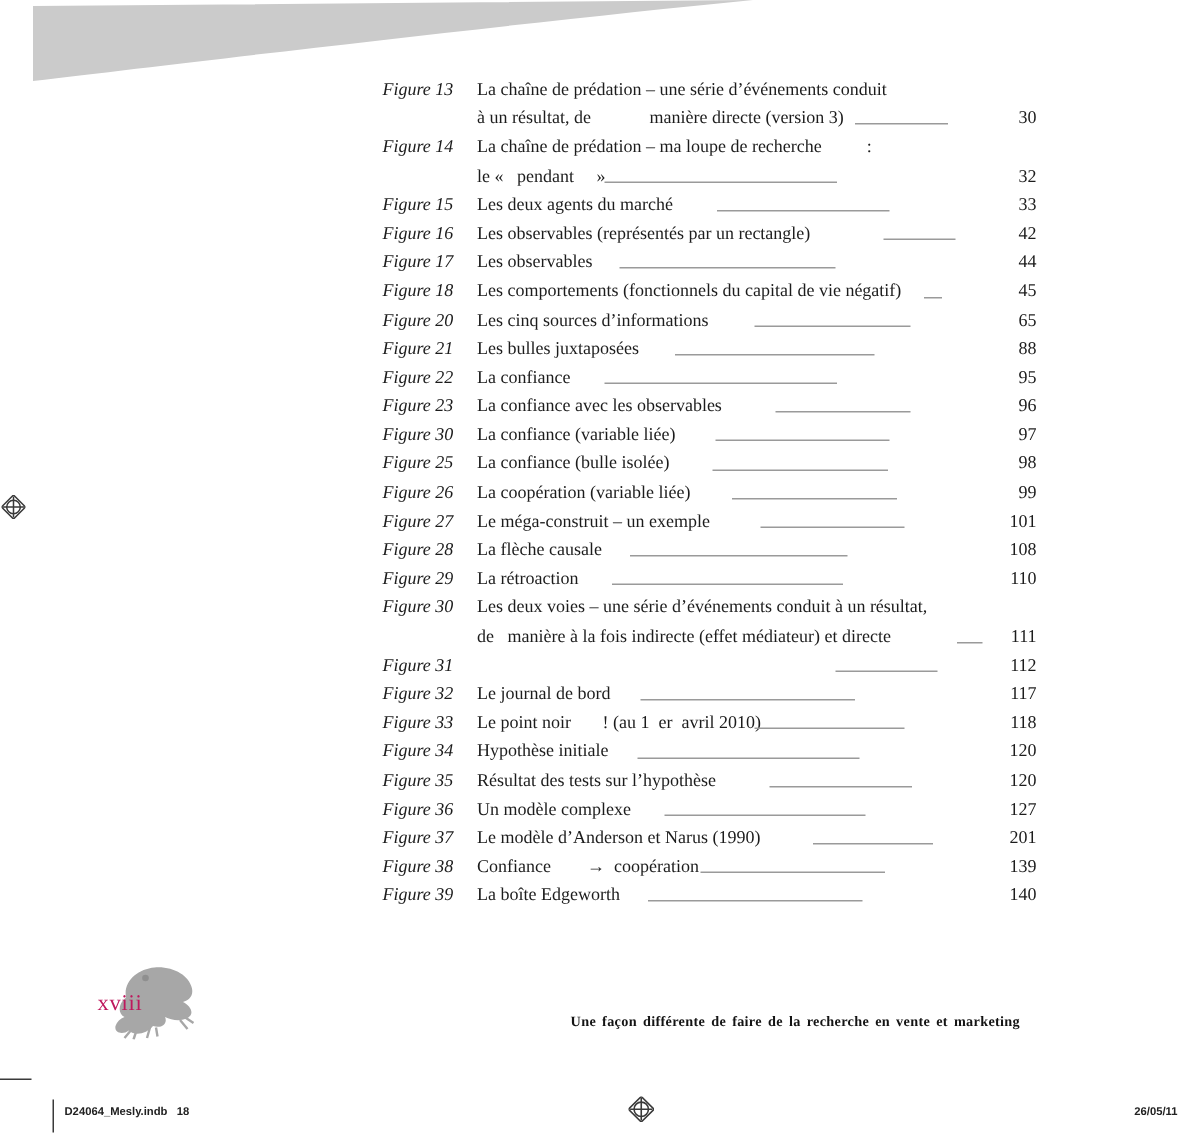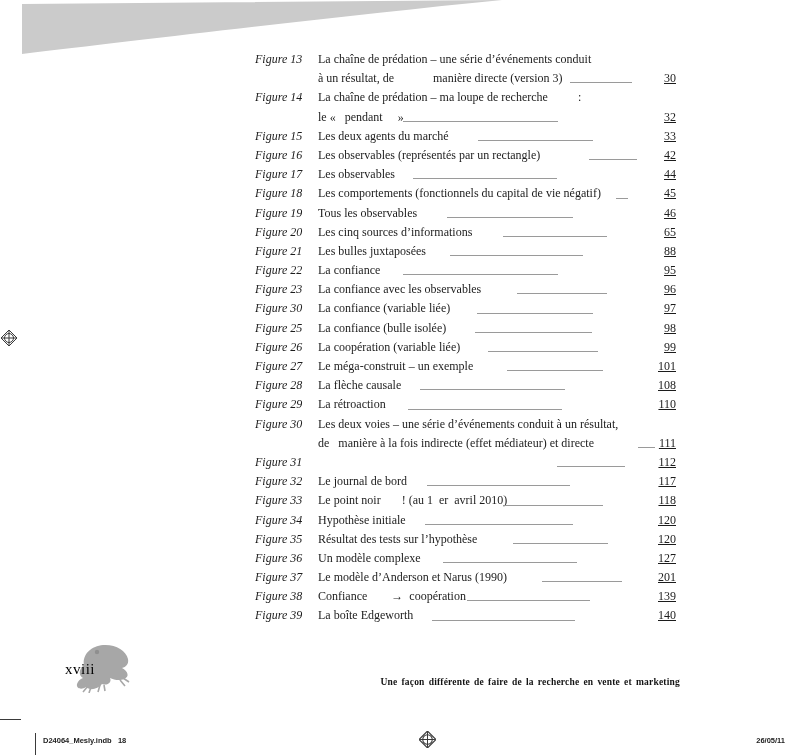--- a/index.html
+++ b/index.html
@@ -8,24 +8,24 @@
     font-family:"Liberation Serif","DejaVu Serif",serif;color:#1c1c1c;
   }
   
   .wedge{position:absolute;left:0;top:0;}
   
   .toc{position:absolute;left:255px;top:50px;width:437px;font-size:12px;}
   .toc-line{position:relative;height:19.2px;line-height:19.2px;white-space:pre;}
   .flabel{position:absolute;left:0;top:0;font-style:italic;}
   .ftitle{position:absolute;left:63px;top:0;text-align:center;}
   .leader{position:absolute;bottom:5px;height:0;border-bottom:1px solid #9a9a9a;}
-  .fpage{position:absolute;right:16px;top:0;text-decoration:underline;}
+  .fpage{position:absolute;right:1px;top:0;}
   
   .frog{position:absolute;left:70px;top:641px;}
-  .folio{position:absolute;left:65px;top:661px;font-size:15px;color:#000000;letter-spacing:.5px;}
+  .folio{position:absolute;left:65px;top:661px;font-size:15px;color:#be185d;letter-spacing:.5px;}
   
   .running-title{
     position:absolute;right:120px;top:677px;font-size:9.5px;font-weight:700;
     letter-spacing:.2px;word-spacing:1.5px;color:#141414;white-space:pre;
   }
   
   .regmark{position:absolute;}
   .cropline{position:absolute;background:#3a3a3a;}
   .crop-h{left:0;top:719px;width:21px;height:1px;}
   .crop-v{left:35px;top:733px;width:1px;height:22px;}
@@ -53,21 +53,20 @@
 
 <div class="toc">
     <div class="toc-line"><span class="flabel">Figure 13</span><span class="ftitle">La chaîne de prédation – une série d’événements conduit</span></div>
     <div class="toc-line"><span class="ftitle">à un résultat, de&nbsp;&nbsp;&nbsp;&nbsp;&nbsp;&nbsp;&nbsp;&nbsp;&nbsp;&nbsp;&nbsp;&nbsp;&nbsp;manière directe (version 3)</span><span class="leader" style="left: 315px; width: 62px;"></span><span class="fpage">30</span></div>
     <div class="toc-line"><span class="flabel">Figure 14</span><span class="ftitle">La chaîne de prédation – ma loupe de recherche&nbsp;&nbsp;&nbsp;&nbsp;&nbsp;&nbsp;&nbsp;&nbsp;&nbsp;&nbsp;:</span></div>
     <div class="toc-line"><span class="ftitle">le «&nbsp;&nbsp;&nbsp;pendant&nbsp;&nbsp;&nbsp;&nbsp;&nbsp;»</span><span class="leader" style="left: 148px; width: 155px;"></span><span class="fpage">32</span></div>
     <div class="toc-line"><span class="flabel">Figure 15</span><span class="ftitle">Les deux agents du marché</span><span class="leader" style="left: 223px; width: 115px;"></span><span class="fpage">33</span></div>
     <div class="toc-line"><span class="flabel">Figure 16</span><span class="ftitle">Les observables (représentés par un rectangle)</span><span class="leader" style="left: 334px; width: 48px;"></span><span class="fpage">42</span></div>
     <div class="toc-line"><span class="flabel">Figure 17</span><span class="ftitle">Les observables</span><span class="leader" style="left: 158px; width: 144px;"></span><span class="fpage">44</span></div>
     <div class="toc-line"><span class="flabel">Figure 18</span><span class="ftitle">Les comportements (fonctionnels du capital de vie négatif)</span><span class="leader" style="left: 361px; width: 12px;"></span><span class="fpage">45</span></div>
-    <div class="toc-line"><span class="flabel">Figure 19</span><span class="ftitle">Tous les observables</span><span class="leader" style="left: 192px; width: 126px;"></span><span class="fpage">46</span></div>
     <div class="toc-line"><span class="flabel">Figure 20</span><span class="ftitle">Les cinq sources d’informations</span><span class="leader" style="left: 248px; width: 104px;"></span><span class="fpage">65</span></div>
     <div class="toc-line"><span class="flabel">Figure 21</span><span class="ftitle">Les bulles juxtaposées</span><span class="leader" style="left: 195px; width: 133px;"></span><span class="fpage">88</span></div>
     <div class="toc-line"><span class="flabel">Figure 22</span><span class="ftitle">La confiance</span><span class="leader" style="left: 148px; width: 155px;"></span><span class="fpage">95</span></div>
     <div class="toc-line"><span class="flabel">Figure 23</span><span class="ftitle">La confiance avec les observables</span><span class="leader" style="left: 262px; width: 90px;"></span><span class="fpage">96</span></div>
     <div class="toc-line"><span class="flabel">Figure 30</span><span class="ftitle">La confiance (variable liée)</span><span class="leader" style="left: 222px; width: 116px;"></span><span class="fpage">97</span></div>
     <div class="toc-line"><span class="flabel">Figure 25</span><span class="ftitle">La confiance (bulle isolée)</span><span class="leader" style="left: 220px; width: 117px;"></span><span class="fpage">98</span></div>
     <div class="toc-line"><span class="flabel">Figure 26</span><span class="ftitle">La coopération (variable liée)</span><span class="leader" style="left: 233px; width: 110px;"></span><span class="fpage">99</span></div>
     <div class="toc-line"><span class="flabel">Figure 27</span><span class="ftitle">Le méga-construit – un exemple</span><span class="leader" style="left: 252px; width: 96px;"></span><span class="fpage">101</span></div>
     <div class="toc-line"><span class="flabel">Figure 28</span><span class="ftitle">La flèche causale</span><span class="leader" style="left: 165px; width: 145px;"></span><span class="fpage">108</span></div>
     <div class="toc-line"><span class="flabel">Figure 29</span><span class="ftitle">La rétroaction</span><span class="leader" style="left: 153px; width: 154px;"></span><span class="fpage">110</span></div>

